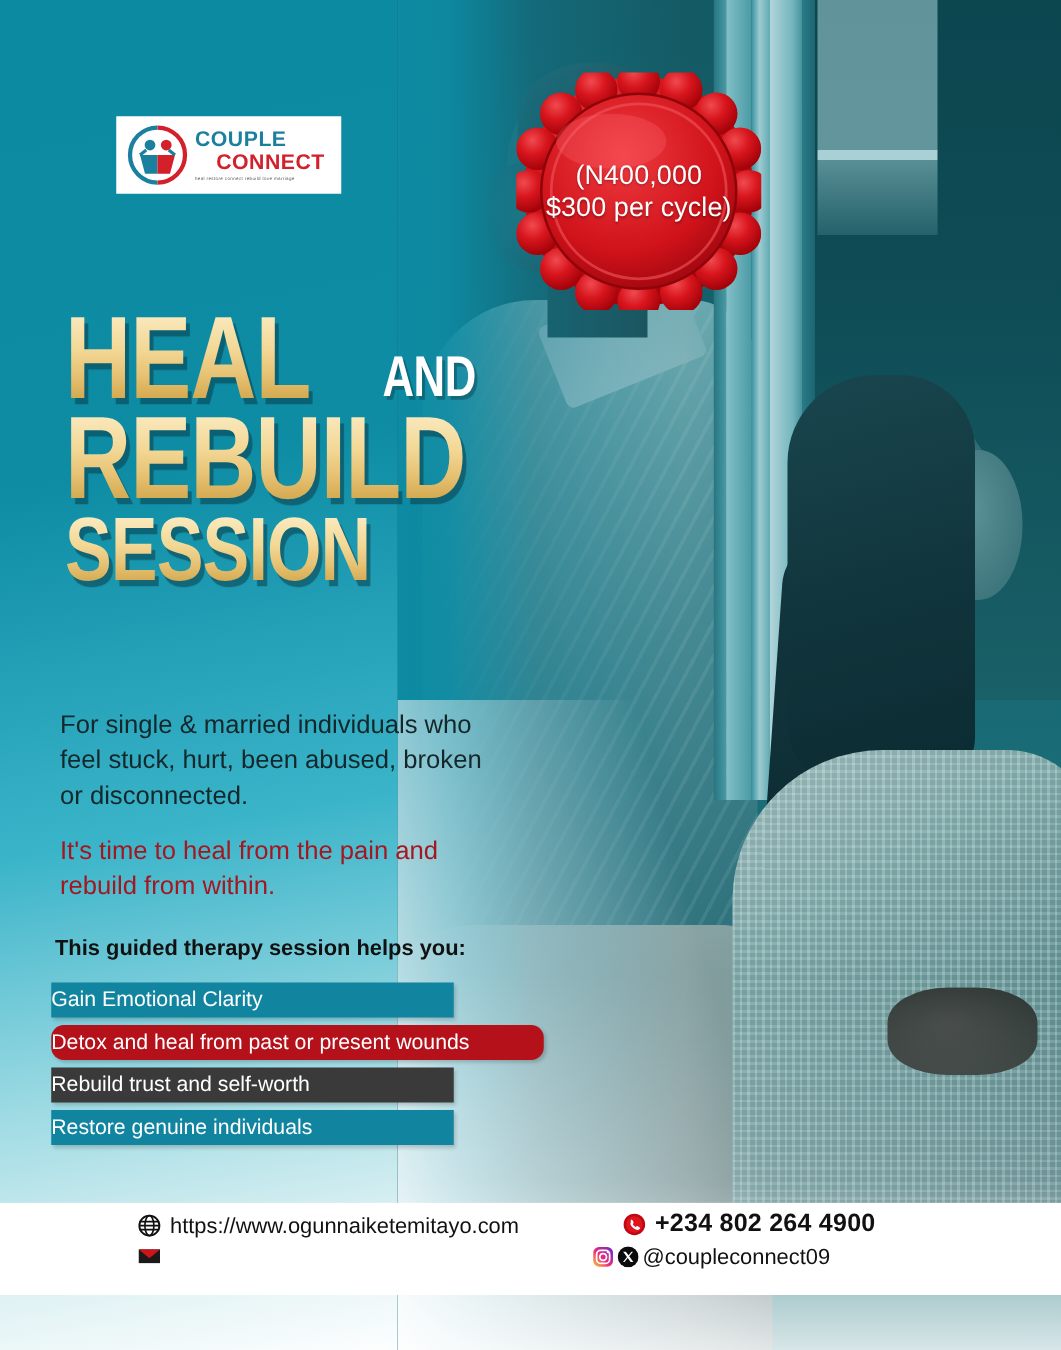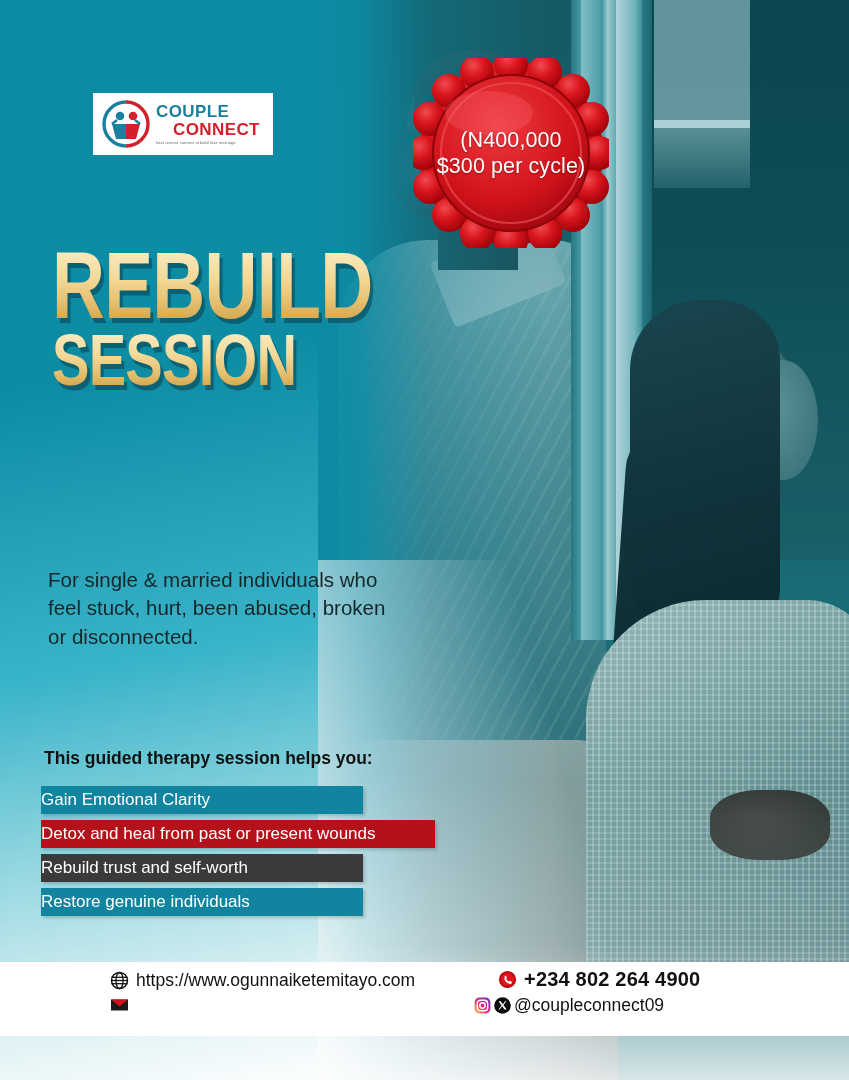--- a/index.html
+++ b/index.html
@@ -218,36 +218,41 @@
         <ellipse cx="-22" cy="-40" rx="44" ry="22" fill="#ff6d72" opacity=".28"></ellipse>
       </g>
     </svg>
     <div class="seal-txt">
       <div>(N400,000</div>
       <div>$300 per cycle)</div>
     </div>
   </div>
 
   <div class="headline">
+    <div class="hl-row r1">
+      <span class="hl-word hl1">HEAL</span>
+      <span class="hl-and">AND</span>
+    </div>
     <div class="hl-row r2">
       <span class="hl-word hl2">REBUILD</span>
     </div>
     <div class="hl-row r3">
       <span class="hl-word hl3">SESSION</span>
     </div>
   </div>
 
   <div class="body-copy">For single &amp; married individuals who feel stuck, hurt, been abused, broken or disconnected.</div>
+  <div class="body-red">It's time to heal from the pain and rebuild from within.</div>
   <div class="helps">This guided therapy session helps you:</div>
 
   <div class="bars">
     <div class="bar" style="background: rgb(17, 132, 160); width: 322px;">
         <span>Gain Emotional Clarity</span>
       </div>
-    <div class="bar" style="background: rgb(181, 17, 27); width: 394px;">
+    <div class="bar" style="background: rgb(181, 17, 27); width: 394px; border-radius: 10px;">
         <span>Detox and heal from past or present wounds</span>
       </div>
     <div class="bar" style="background: rgb(58, 58, 58); width: 322px;">
         <span>Rebuild trust and self-worth</span>
       </div>
     <div class="bar" style="background: rgb(17, 132, 160); width: 322px;">
         <span>Restore genuine individuals</span>
       </div>
   </div>
 

